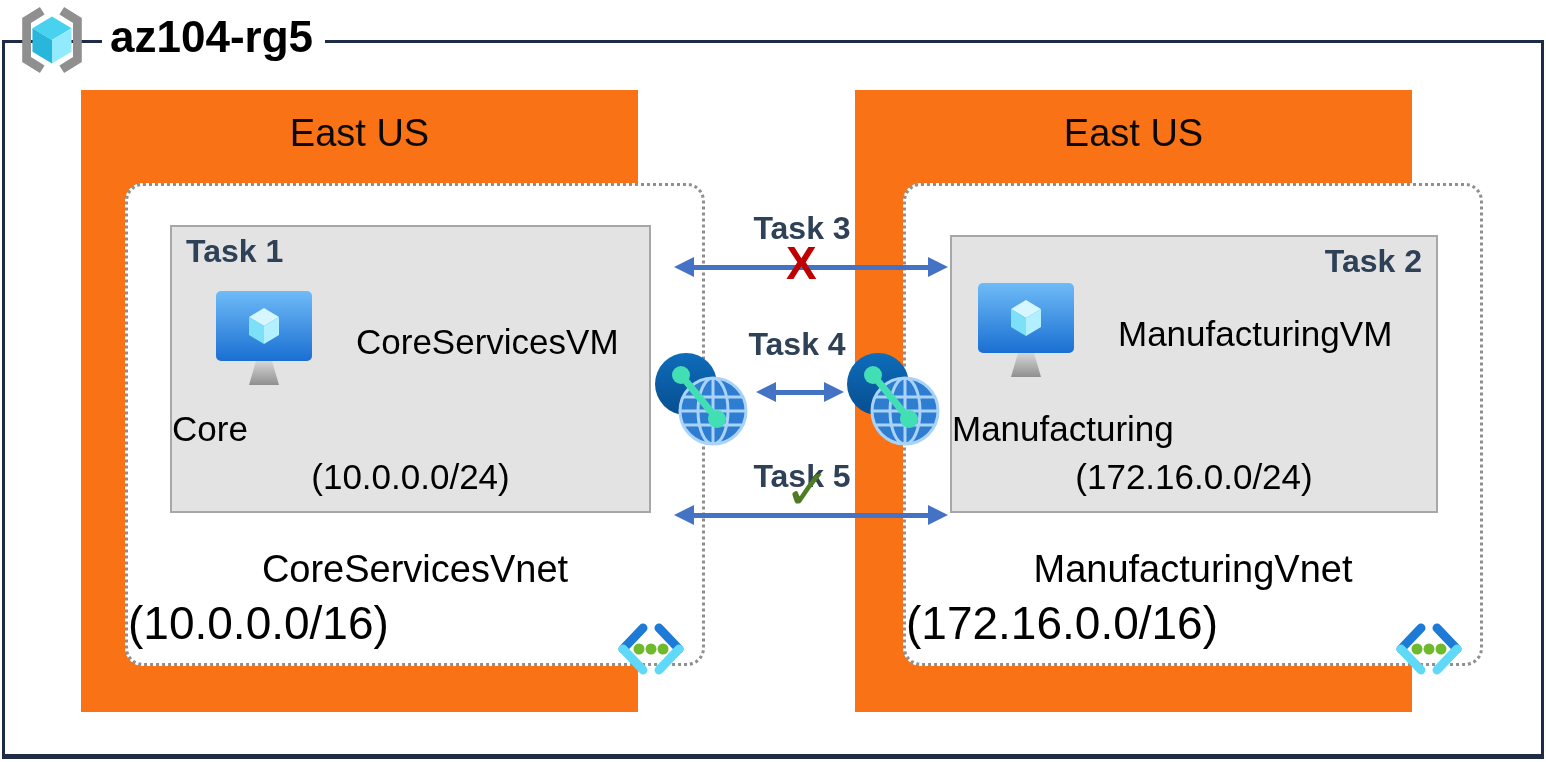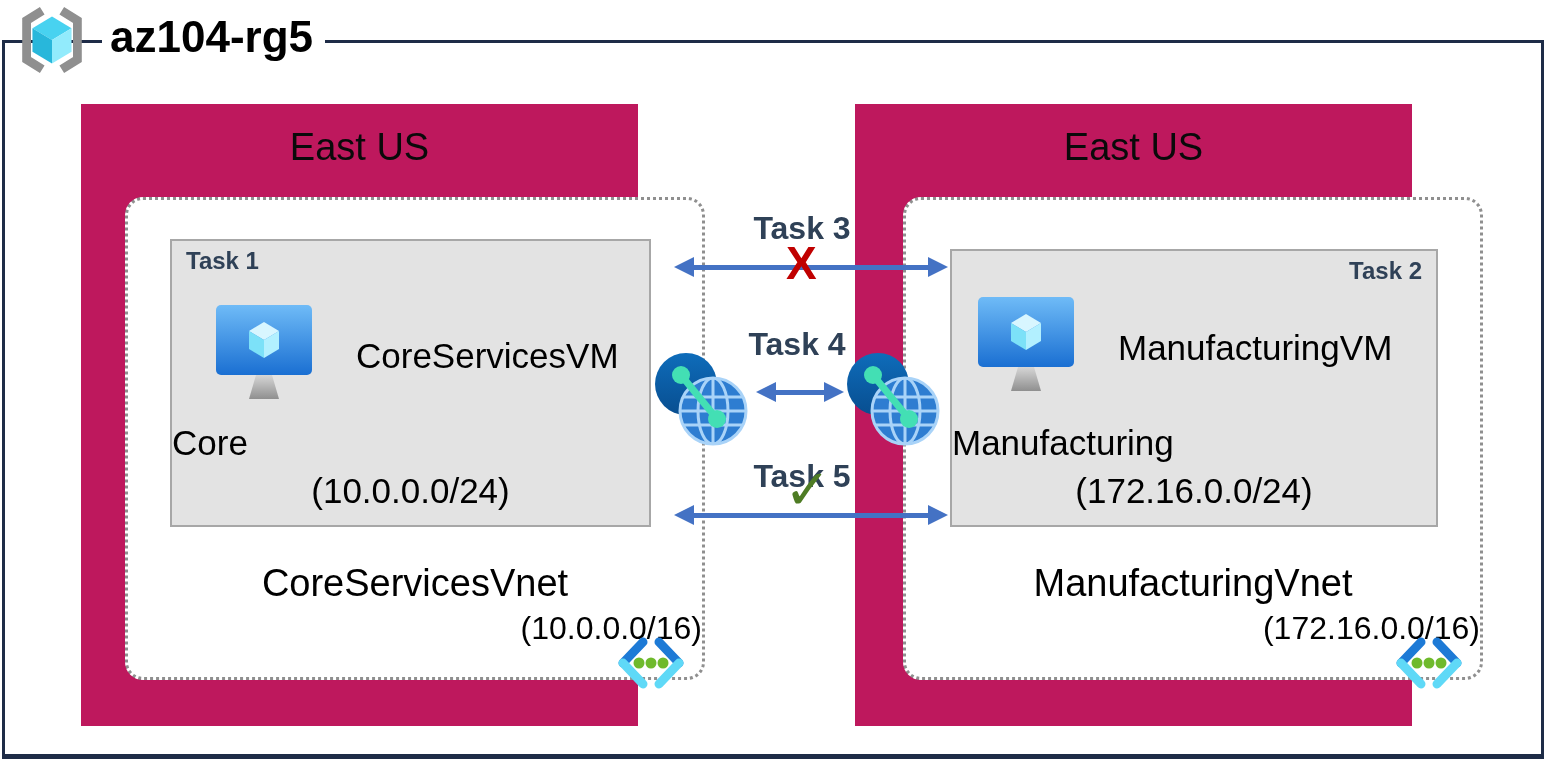--- a/index.html
+++ b/index.html
@@ -8,40 +8,40 @@
 
   
   #frame { position:absolute; left:2px; top:40px; width:1542px; height:719px;
            border:3px solid #1e2c47; border-bottom-width:5px; }
 
   .rg-icon { position:absolute; left:10px; top:3px; width:84px; height:74px; }
   .rg-title { position:absolute; left:102px; top:10px; background:#fff;
               padding:2px 12px 6px 8px; font-size:44px; font-weight:700; }
 
   
-  .region { position:absolute; top:104px; width:557px; height:622px; background:#be185d; }
+  .region { position:absolute; top:90px; width:557px; height:622px; background:#f97316; }
   .region.left  { left:81px; }
   .region.right { left:855px; }
   .region-title { position:absolute; top:22px; width:100%; text-align:center;
                   font-size:38px; color:#0a0a0a; }
 
   
   .vnet { position:absolute; top:93px; width:580px; height:483px; background:#fff;
           border:3px dotted #8f8f8f; border-radius:18px; }
   .region.left  .vnet { left:44px; }
   .region.right .vnet { left:48px; }
   .vnet-name { position:absolute; top:362px; width:100%; text-align:center; font-size:38px; }
-  .vnet-cidr { position:absolute; top:410px; width:100%; text-align:right; font-size:32px; }
+  .vnet-cidr { position:absolute; top:410px; width:100%; text-align:left; font-size:46px; }
   .vnet-icon { position:absolute; right:14px; bottom:-14px; width:74px; height:56px; }
 
   
   .subnet { position:absolute; background:#e3e3e3; border:2px solid #a7a7a7; }
   .subnet.s-left  { left:42px; top:39px; width:481px; height:288px; }
   .subnet.s-right { left:44px; top:49px; width:488px; height:278px; }
-  .task-label { position:absolute; top:6px; font-size:24px; font-weight:700; color:#2f4157; }
+  .task-label { position:absolute; top:6px; font-size:32px; font-weight:700; color:#2f4157; }
   .subnet.s-left  .task-label { left:14px; }
   .subnet.s-right .task-label { right:14px; }
   .vm-row { position:absolute; display:flex; align-items:center; gap:44px; }
   .subnet.s-left  .vm-row { left:44px; top:64px; }
   .subnet.s-right .vm-row { left:26px; top:46px; }
   .vm-icon { width:96px; height:102px; flex:0 0 auto; }
   .vm-name { font-size:35px; }
   .subnet-name { position:absolute; top:182px; width:100%; font-size:35px; }
   .subnet-cidr { position:absolute; top:230px; width:100%; text-align:center; font-size:35px; }
   .subnet.s-right .subnet-name { top:172px; }

